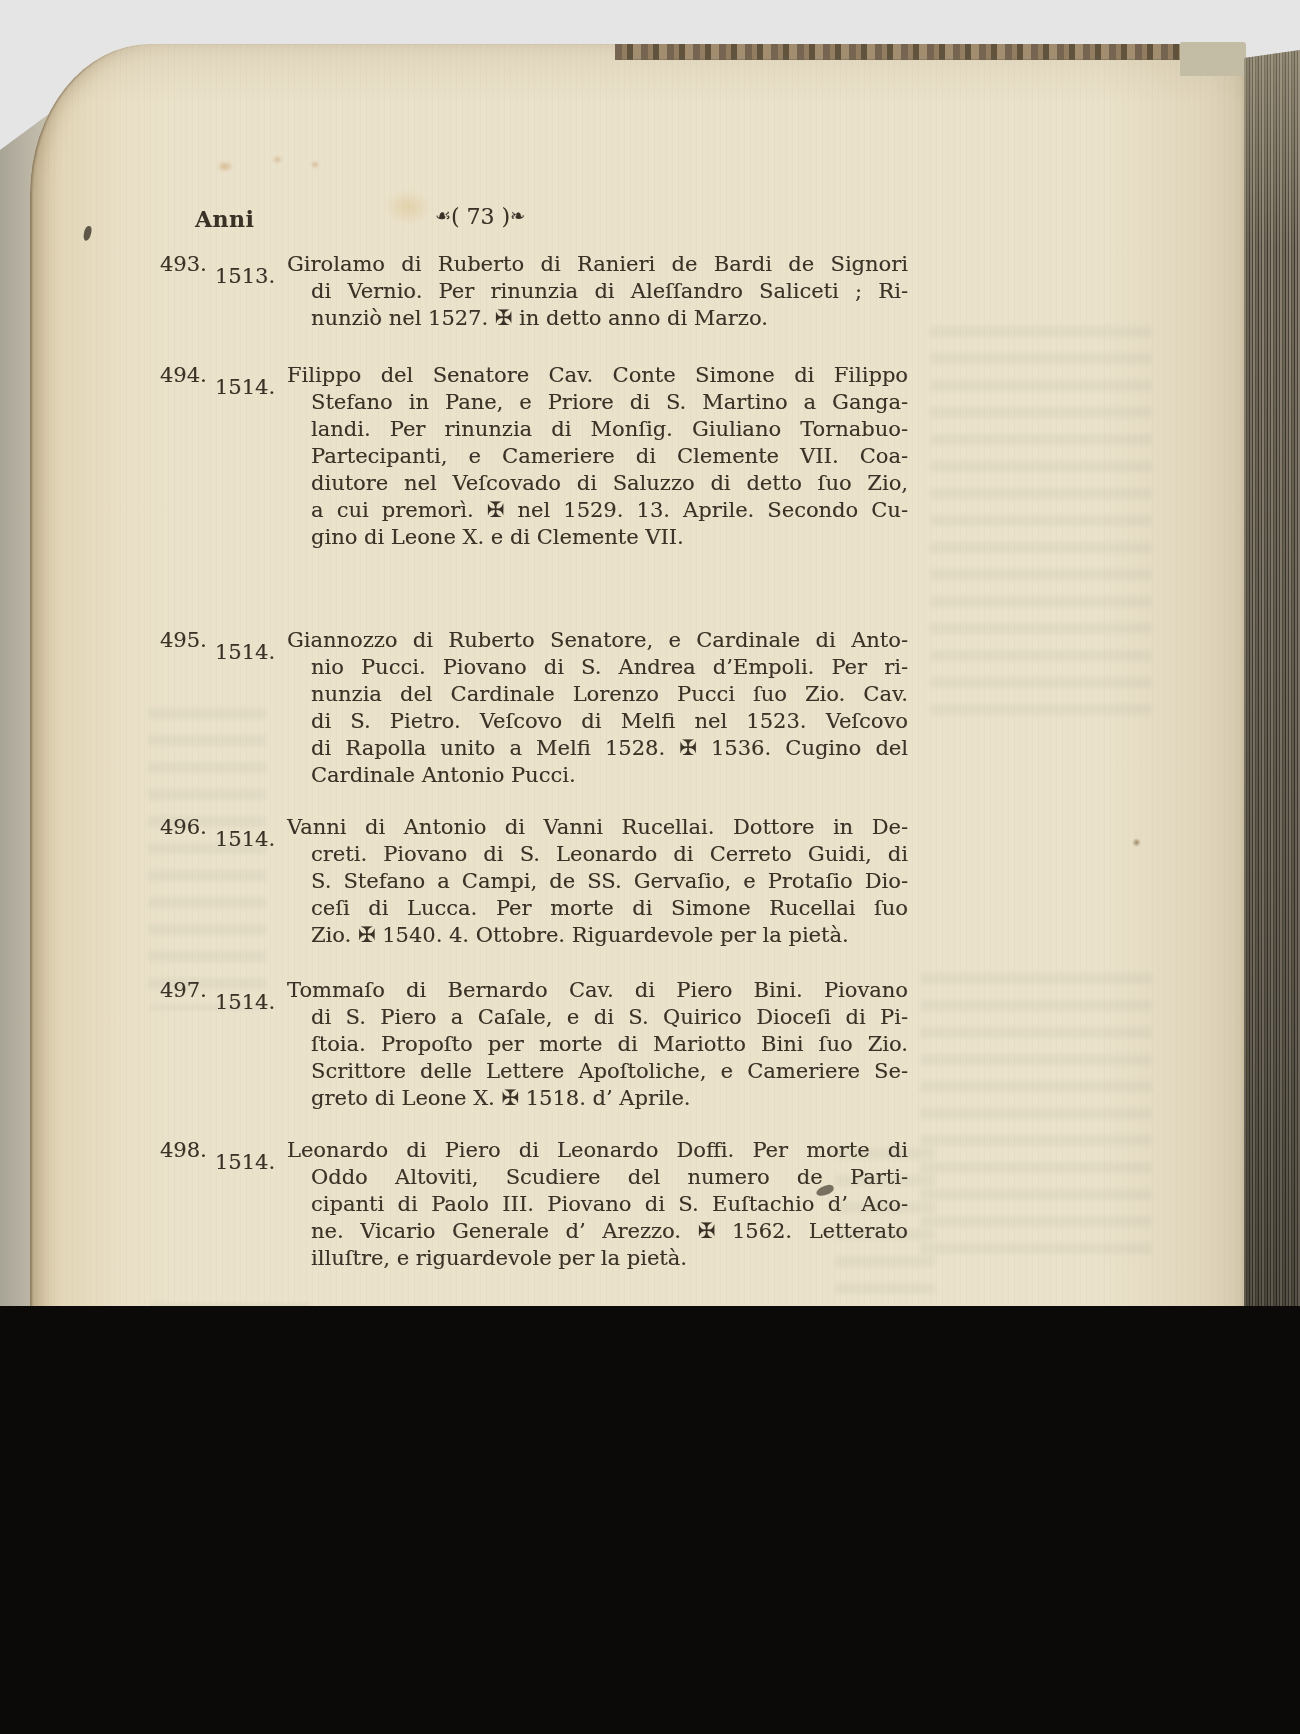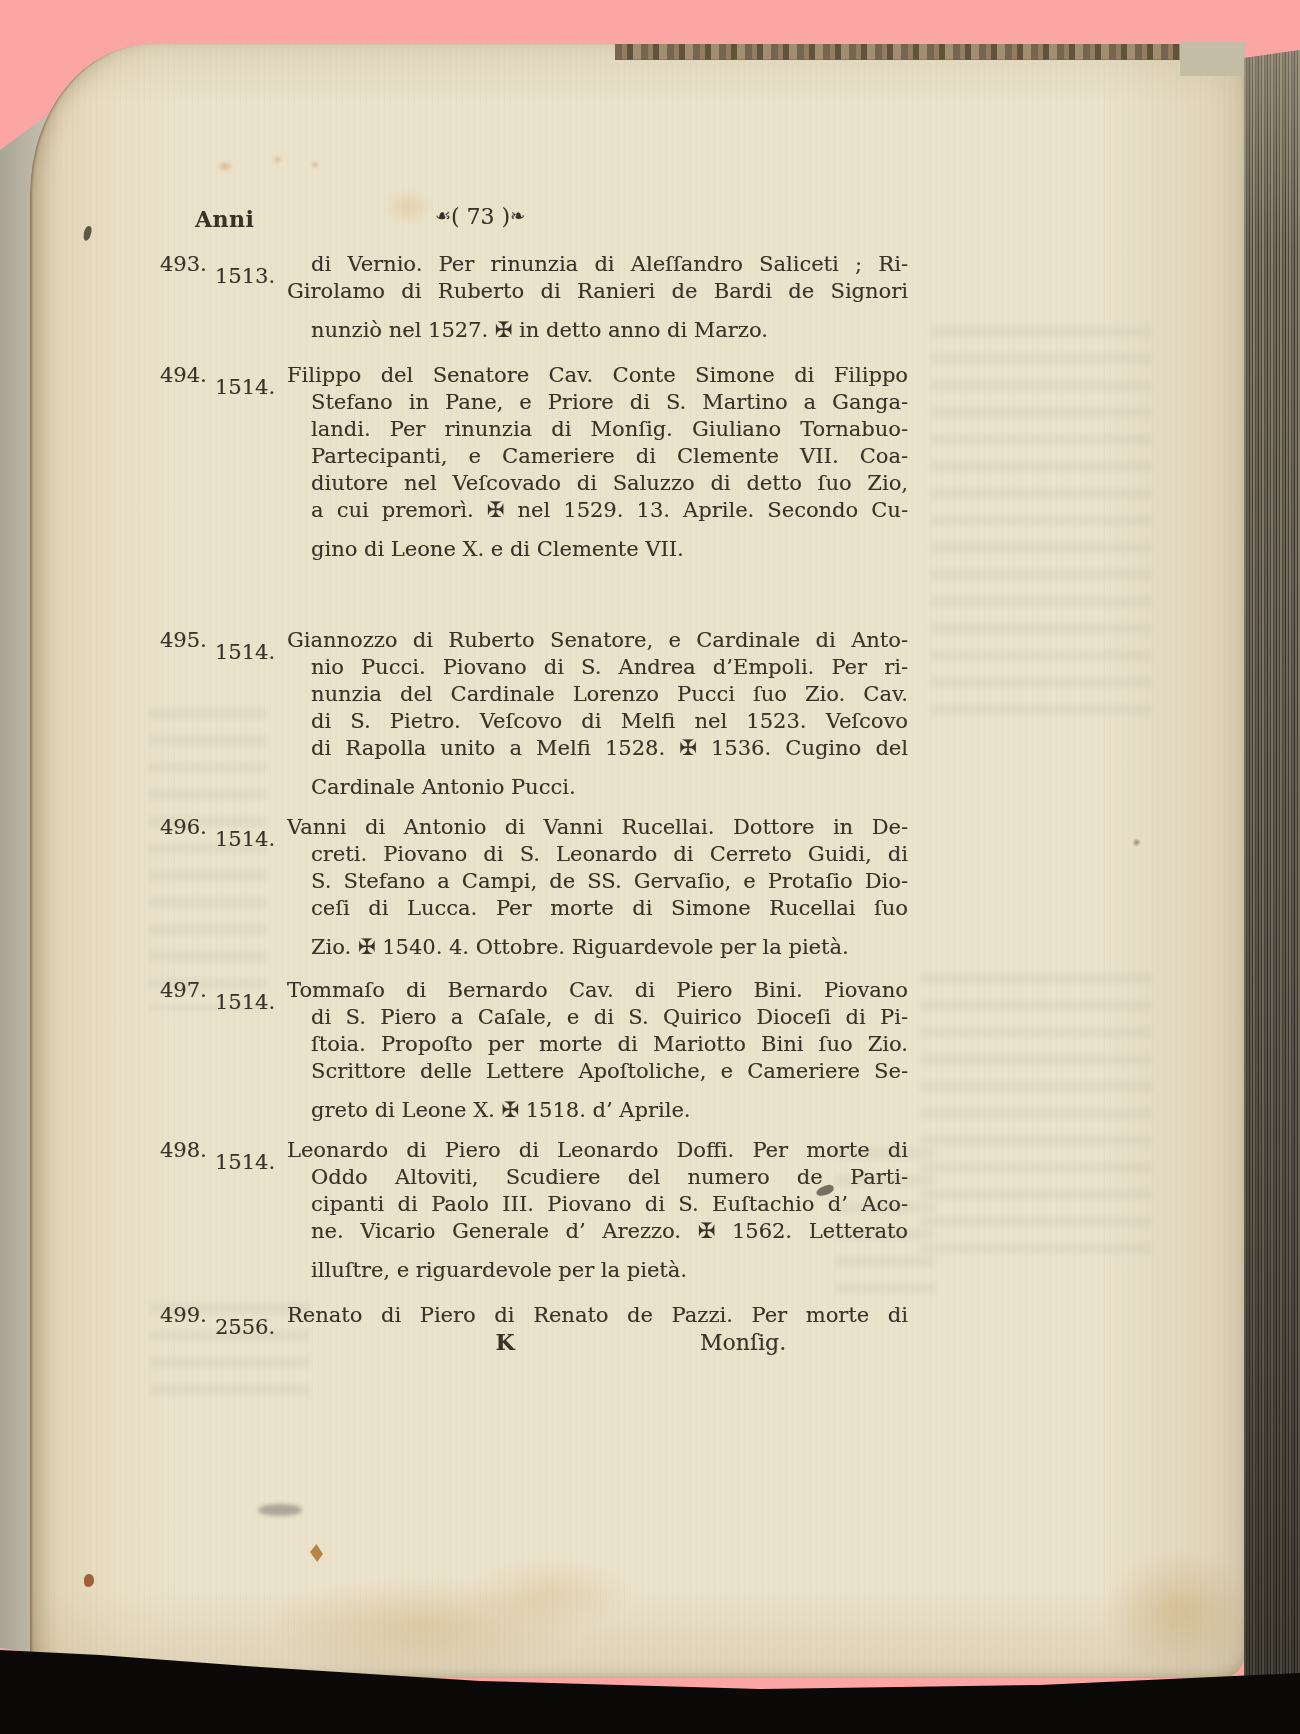--- a/index.html
+++ b/index.html
@@ -1,16 +1,16 @@
 <!DOCTYPE html>
 <html><head>
 <meta charset="utf-8">
 <style>
   html,body{margin:0;padding:0;background:#0c0a08;}
-  #scene{position:relative;width:1300px;height:1734px;background:#fca5a5;overflow:hidden;
+  #scene{position:relative;width:1300px;height:1306px;background:#e5e5e5;overflow:hidden;
          font-family:"DejaVu Serif","Liberation Serif",serif;}
 
   
   #left-edge{position:absolute;left:0;top:40px;width:138px;height:1626px;
     background:linear-gradient(90deg,#a8a496 0,#c2bcab 30%,#d3ccba 55%,#cfc8b5 75%,#8f897a 96%,#6a6557 100%);
     clip-path:polygon(0 110px,130px 14px,138px 10px,138px 1626px,0 1608px);}
   #book-page{position:absolute;left:30px;top:44px;width:1215px;height:1634px;
     border-radius:120px 4px 22px 30px / 150px 4px 26px 22px;
     background:
       linear-gradient(90deg,rgba(150,115,60,.28) 0,rgba(190,160,100,.18) 30px,rgba(210,190,140,.08) 90px,rgba(0,0,0,0) 150px),
@@ -65,21 +65,21 @@
   #anni{position:absolute;left:195px;top:206px;font-size:22px;font-weight:bold;letter-spacing:.5px;}
   #folio{position:absolute;left:352px;top:204px;width:256px;text-align:center;font-size:22px;font-weight:normal;}
   .fleuron{font-family:"DejaVu Sans",sans-serif;font-size:18px;position:relative;top:-2px;color:#3a3226;}
   .entry{position:absolute;left:160px;width:747px;font-size:21px;line-height:27px;}
   .entry .num{position:absolute;left:0;top:0;}
   .entry .year{position:absolute;left:55px;top:0;margin-top:12px;}
   .etext{position:absolute;left:127px;top:0;width:621px;}
   .line{text-align:justify;text-align-last:justify;white-space:normal;
         font-family:"DejaVu Serif","DejaVu Sans","Liberation Serif",serif;}
   .line.cont{margin-left:24px;width:597px;}
-  .line.last{text-align-last:left;margin-top:12px;}
+  .line.last{text-align-last:left;}
   #e0{top:251px;} #e1{top:362px;} #e2{top:627px;} #e3{top:814px;} #e4{top:977px;} #e5{top:1137px;} #e6{top:1302px;}
   #sig-row{position:absolute;left:160px;top:1329px;width:747px;font-size:22px;line-height:27px;}
   #sig-k{position:absolute;left:310px;width:70px;text-align:center;font-weight:bold;}
   #catchword{position:absolute;left:540px;}
 </style>
 </head>
 <body>
 
 <div id="scene">
 
@@ -106,22 +106,22 @@
   <div class="stain" id="stn9"></div>
   <div class="stain" id="stn10"></div>
 
   <div id="anni" class="print">Anni</div>
   <div id="folio" class="print"><span class="fleuron">☙</span><span>( 73 )</span><span class="fleuron">❧</span></div>
 
   <div class="entry print" id="e0">
     <span class="num">493.</span>
     <span class="year">1513.</span>
     <div class="etext">
+      <div class="line">Girolamo di Ruberto di Ranieri de Bardi de Signori</div>
       <div class="line cont">di Vernio. Per rinunzia di Aleſſandro Saliceti ; Ri-</div>
-      <div class="line">Girolamo di Ruberto di Ranieri de Bardi de Signori</div>
       <div class="line cont last">nunziò nel 1527. ✠ in detto anno di Marzo.</div>
     </div>
   </div>
 
   <div class="entry print" id="e1">
     <span class="num">494.</span>
     <span class="year">1514.</span>
     <div class="etext">
       <div class="line">Filippo del Senatore Cav. Conte Simone di Filippo</div>
       <div class="line cont">Stefano in Pane, e Priore di S. Martino a Ganga-</div>

